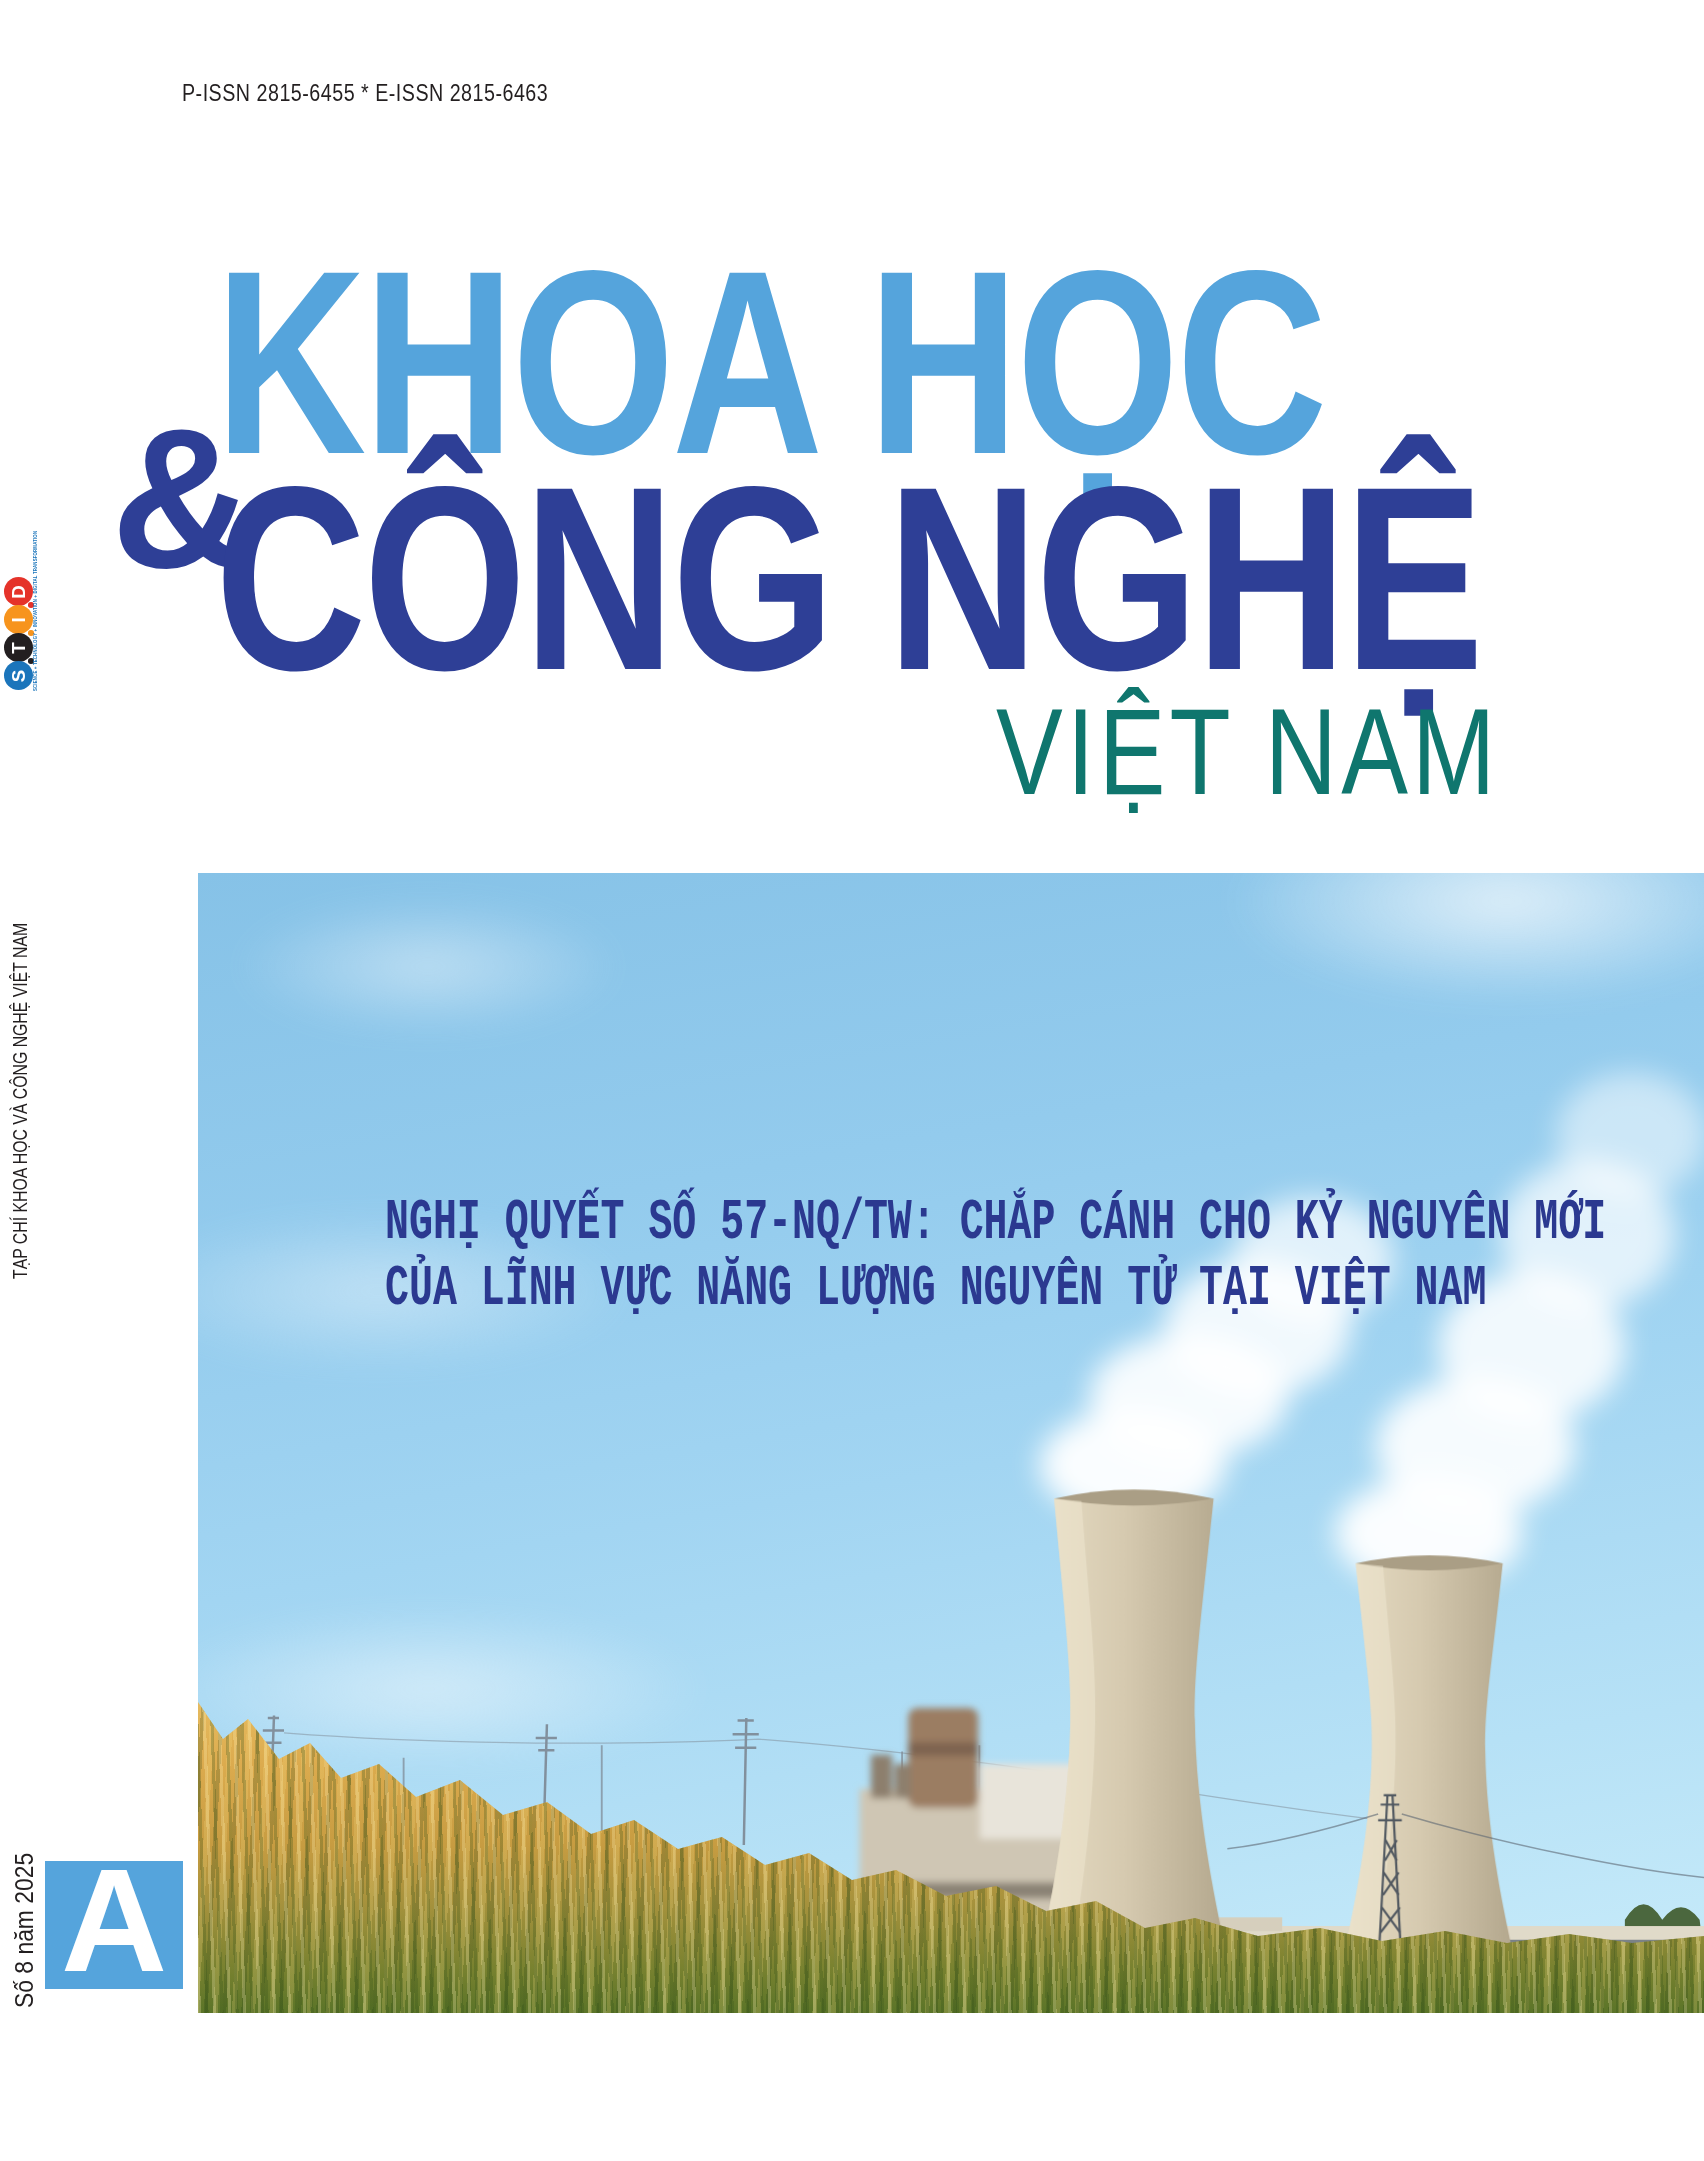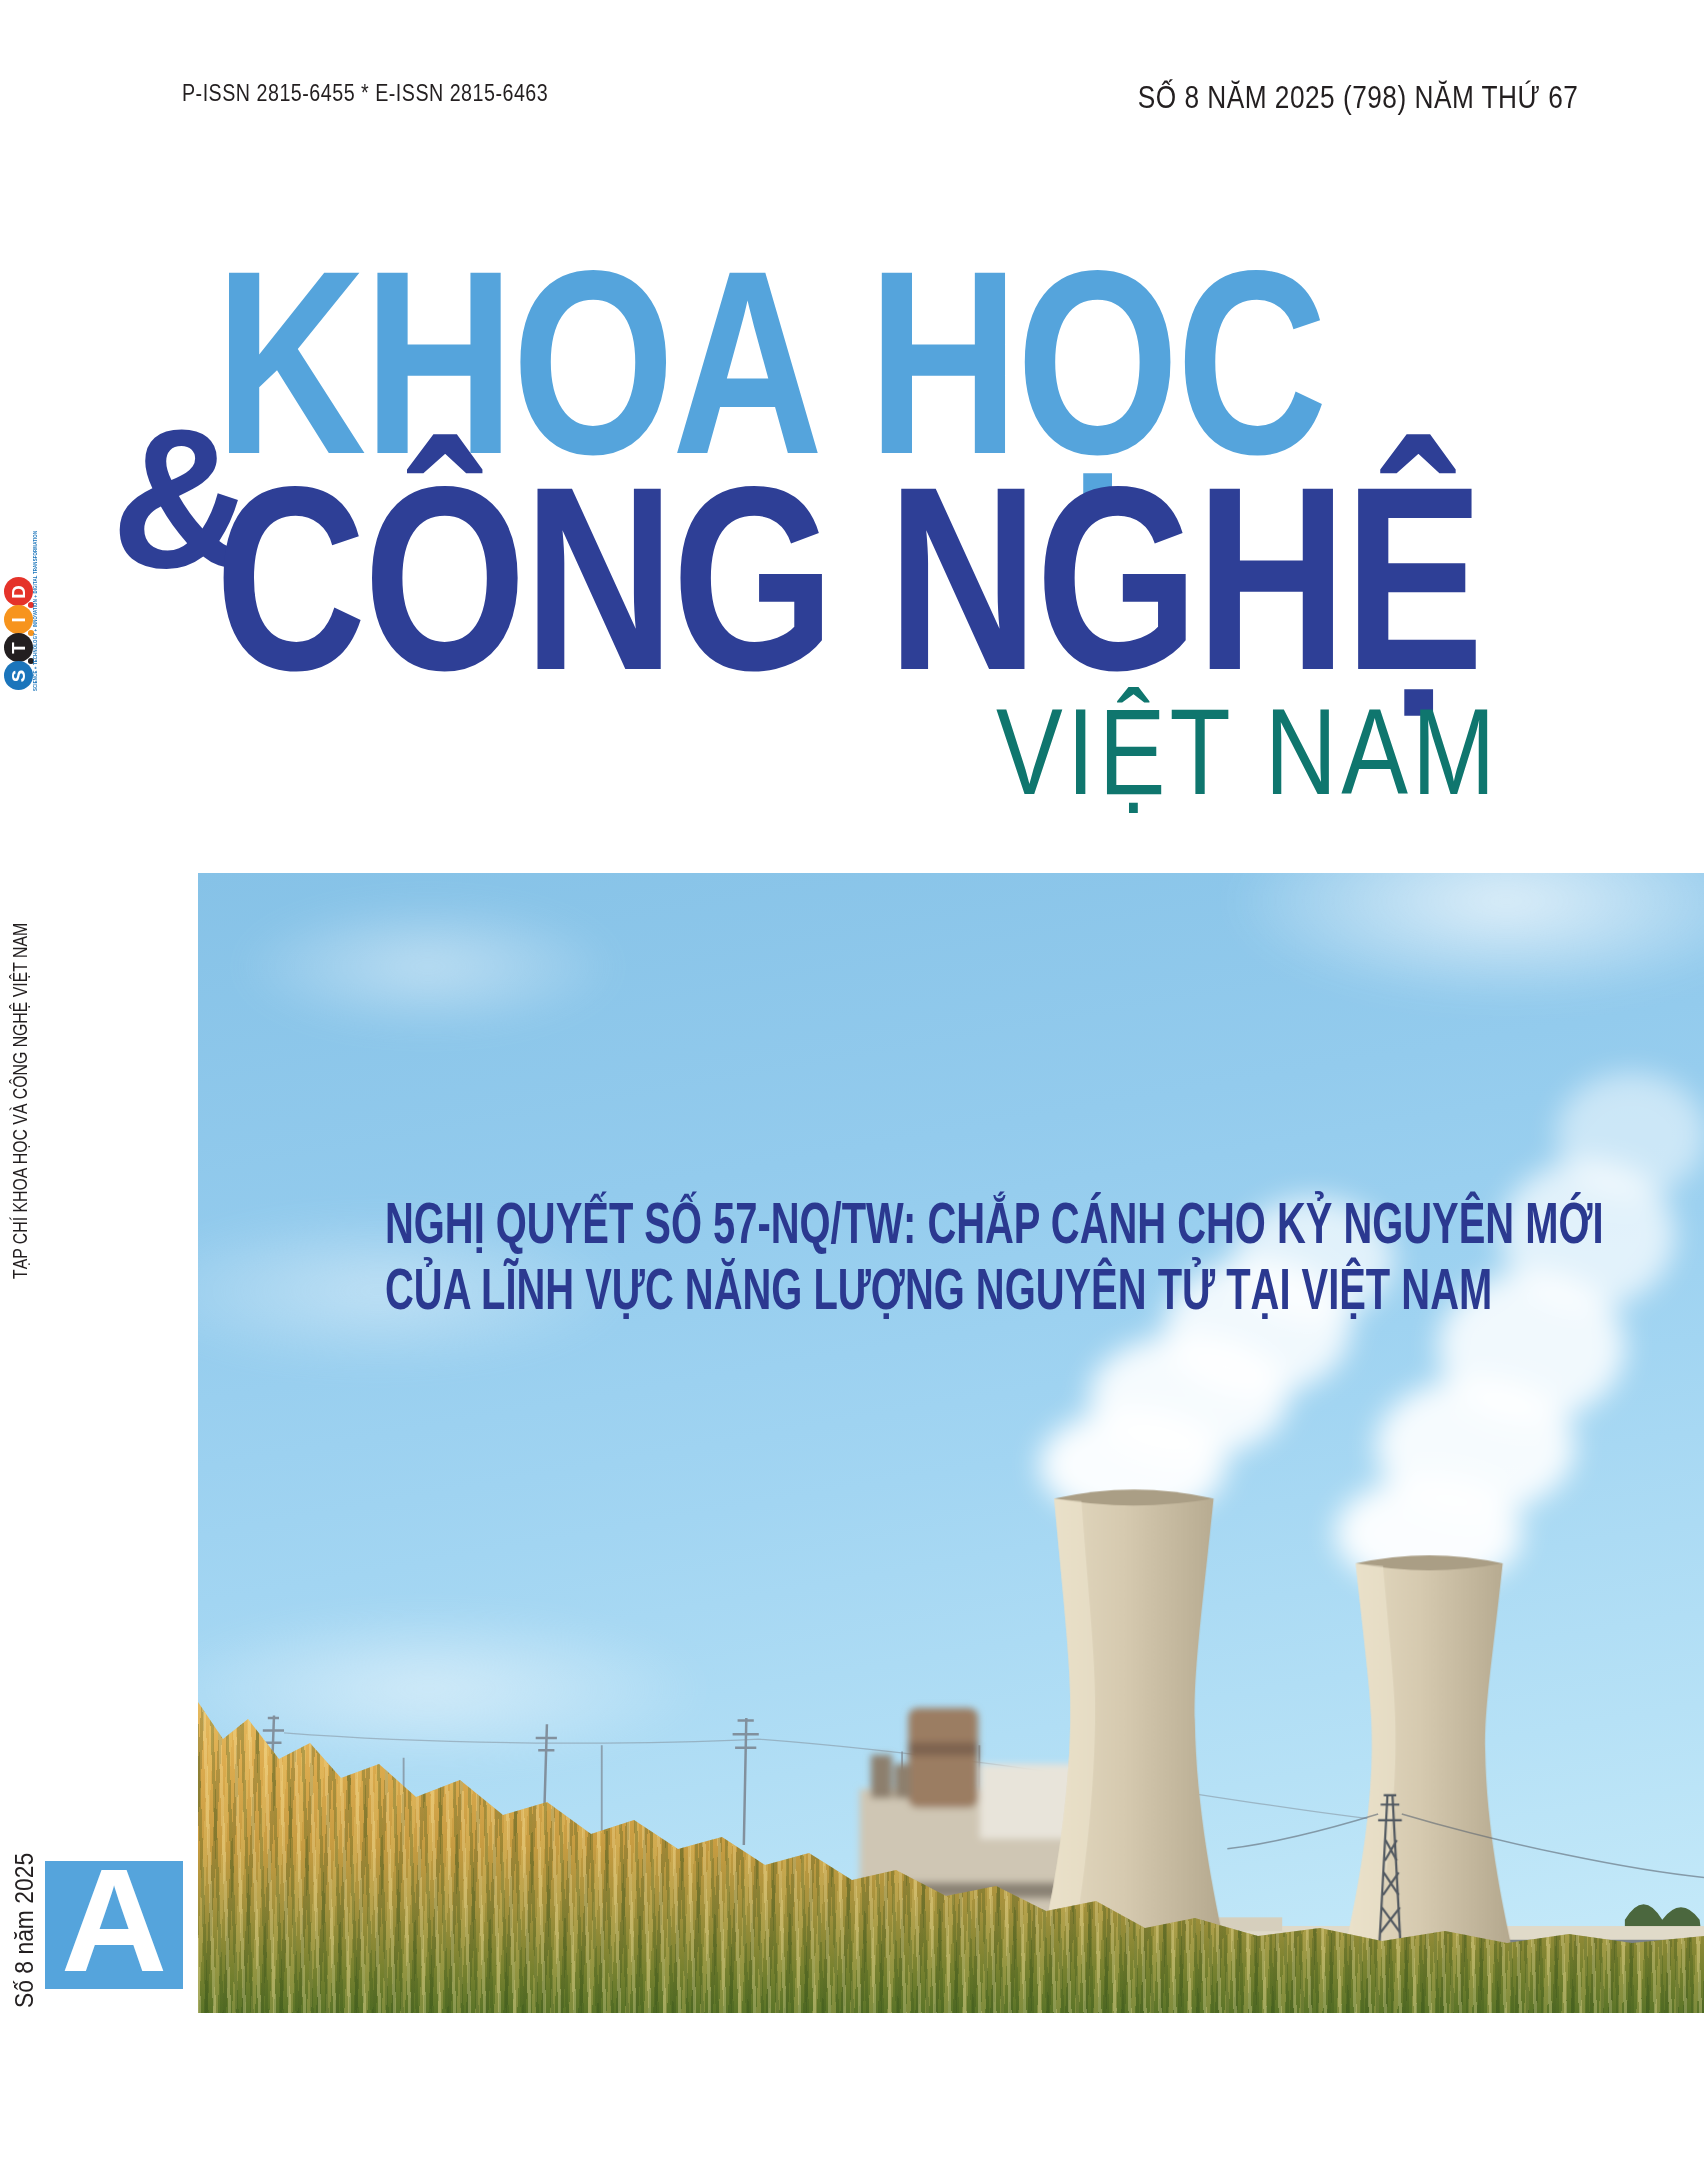--- a/index.html
+++ b/index.html
@@ -32,21 +32,21 @@
     font-size:5.6px;font-weight:bold;color:#1b75bb;letter-spacing:0.2px;white-space:nowrap;}
   .stid-tagline .cx{transform:scaleX(0.78);}
   
   .spine-name{left:10px;top:1279px;transform:rotate(-90deg);transform-origin:0 0;font-size:19.3px;white-space:nowrap;}
   .spine-name .cx{transform:scaleX(0.82);}
   .spine-issue{left:8.7px;top:2008px;transform:rotate(-90deg);transform-origin:0 0;font-size:26px;white-space:nowrap;}
   .spine-issue .cx{transform:scaleX(0.88);}
   .badge{left:45px;top:1861px;width:138px;height:128px;background:#55a4dc;display:flex;align-items:center;justify-content:center;overflow:hidden;}
   .badge span{color:#ffffff;font-weight:bold;font-size:147px;line-height:1;margin-top:-8.7px;}
   
-  .photo{left:198px;top:873px;width:1506px;height:1140px;overflow:hidden;}
+  .photo{left:198px;top:873px;width:1506px;height:1140px;overflow:hidden;font-family:Liberation Mono, monospace;}
   .sky{position:absolute;inset:0;background:linear-gradient(170deg,#86c2e7 0%,#93cbed 28%,#a2d5f2 52%,#b6e1f6 78%,#c9ecfa 100%);}
   .cloud{position:absolute;border-radius:50%;filter:blur(16px);background:radial-gradient(closest-side,rgba(255,255,255,.95),rgba(255,255,255,0));}
   .c1{left:1028px;top:-75px;width:561px;height:206px;opacity:.75;}
   .c2{left:37px;top:25px;width:386px;height:137px;opacity:.45;}
   .c3{left:-75px;top:337px;width:511px;height:162px;opacity:.42;}
   .c4{left:-50px;top:735px;width:561px;height:162px;opacity:.5;}
   .scene{position:absolute;left:0;top:0;}
   .grass{position:absolute;inset:0;
     background:
       repeating-linear-gradient(88deg,rgba(255,241,180,.28) 0 3.1px,rgba(0,0,0,0) 3.1px 7.5px,rgba(52,82,24,.28) 7.5px 10.6px,rgba(0,0,0,0) 10.6px 15px),
@@ -57,21 +57,20 @@
   .headline .cx{transform:scaleX(0.70);}
   .h1{top:322px;}
   .h2{top:388px;}
 </style>
 </head>
 <body>
 
 <div id="cover">
 
   <div class="abs issn"><span class="cx">P-ISSN 2815-6455 * E-ISSN 2815-6463</span></div>
-  <div class="abs issue"><span class="cx">SỐ 8 NĂM 2025 (798) NĂM THỨ 67</span></div>
 
   <div class="abs t-khoa"><span class="cx">KHOA HỌC</span></div>
   <div class="abs t-amp"><span>&amp;</span></div>
   <div class="abs t-cong"><span class="cx">CÔNG NGHỆ</span></div>
   <div class="abs t-vn"><span class="cx">VIỆT NAM</span></div>
 
   <div>
     <div class="abs stid-circle" style="top:577px;background:#e5332a;">
         <span>D</span>
       </div>

